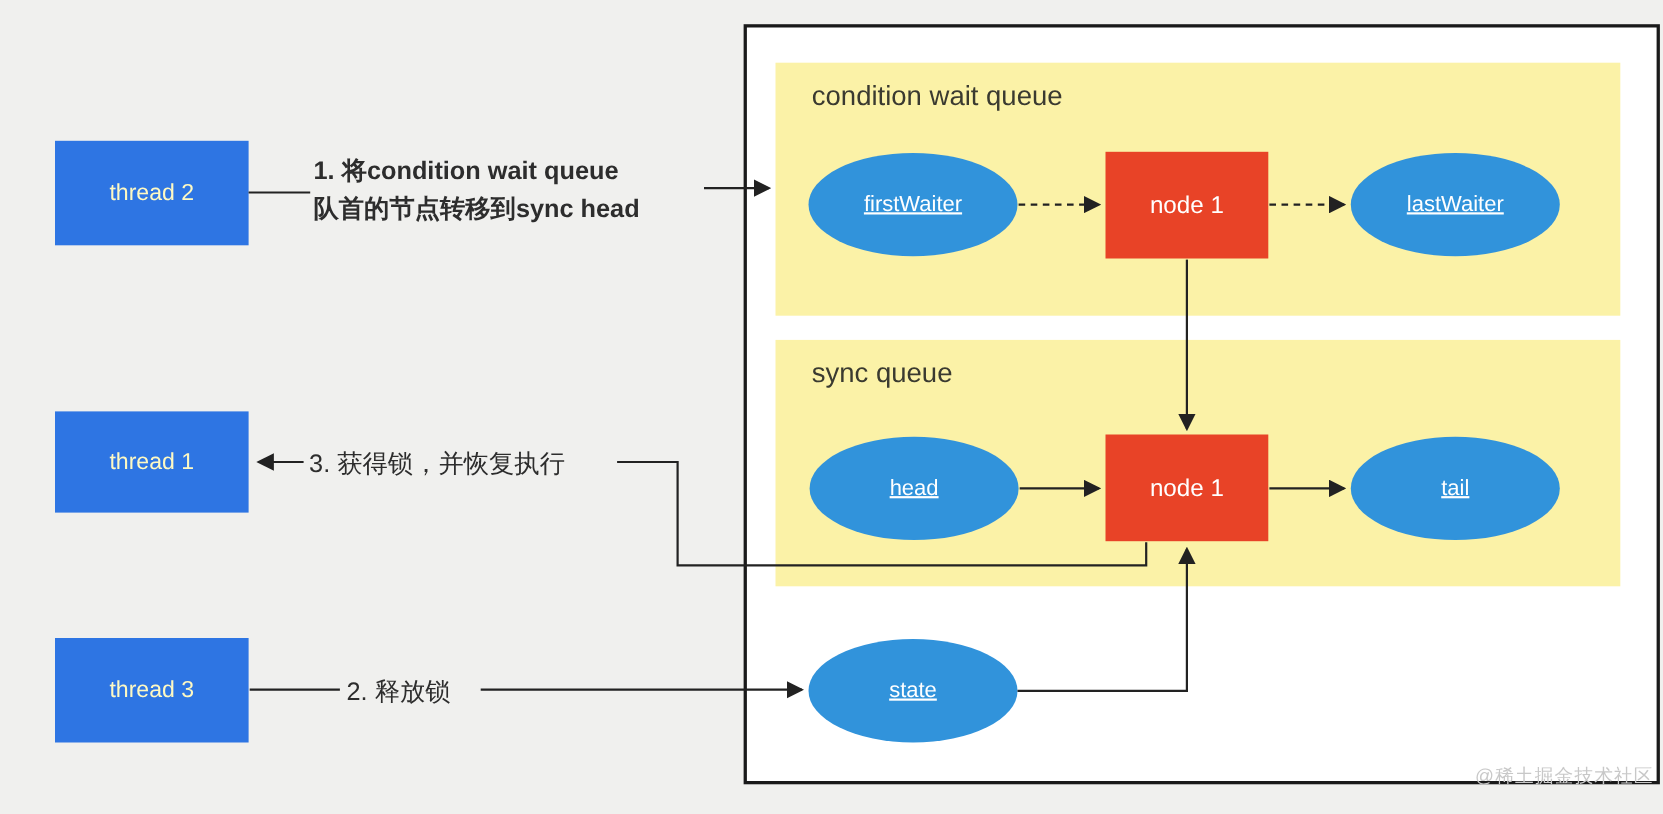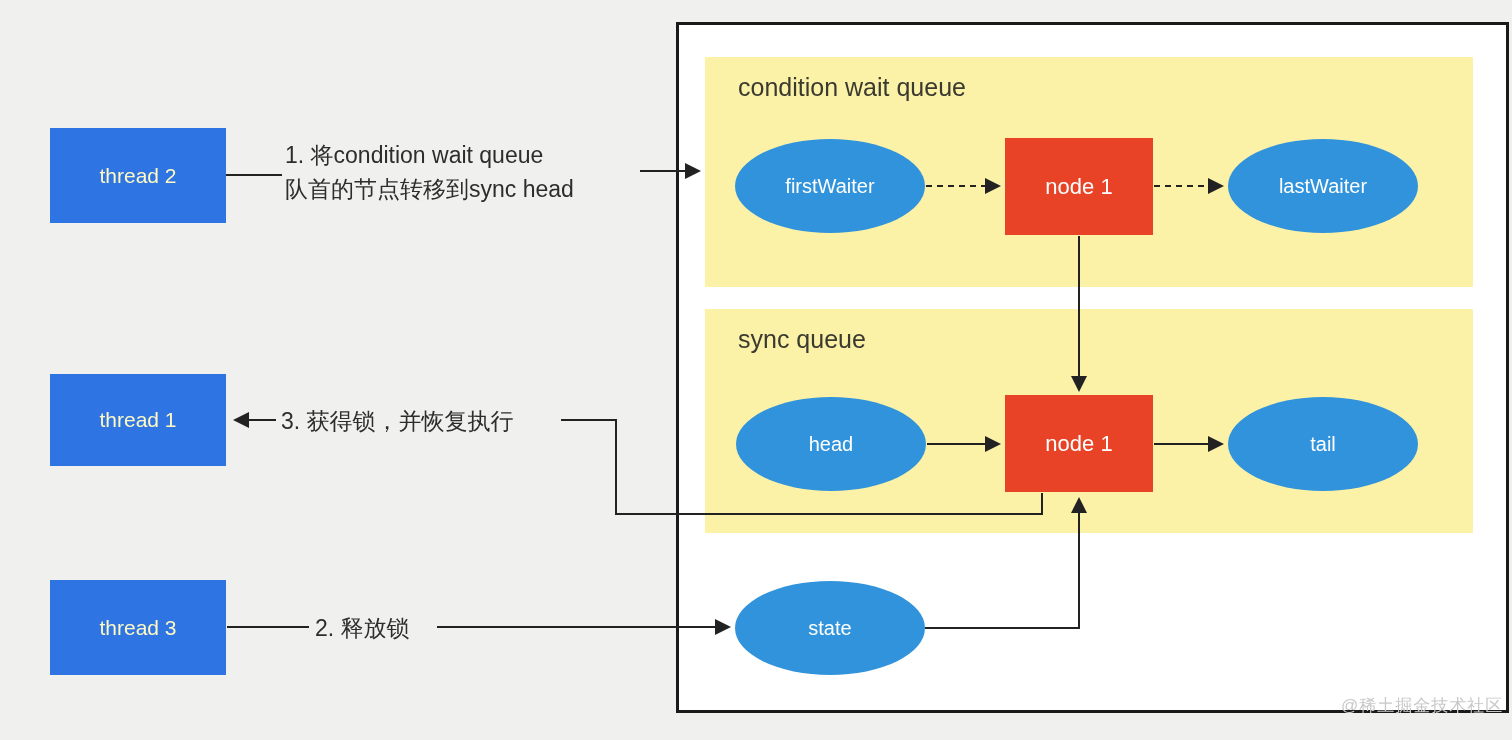--- a/index.html
+++ b/index.html
@@ -55,20 +55,21 @@
     position:absolute;left:33px;top:16px;
     font-size:25px;color:var(--title-color);
   }
 
   
   .ellipse{
     position:absolute;width:190px;height:94px;
     background:var(--ellipse);border-radius:50%;
     color:#ffffff;display:flex;align-items:center;justify-content:center;
     font-size:20px;
+    text-decoration:underline;
   }
   #first-waiter{left:722px;top:139px;}
   #last-waiter{left:1215px;top:139px;}
   #head-ellipse{left:723px;top:397px;}
   #tail-ellipse{left:1215px;top:397px;}
   #state-ellipse{left:722px;top:581px;}
 
   
   .node-box{
     position:absolute;width:148px;height:97px;
@@ -77,21 +78,21 @@
     font-size:22px;
   }
   #cond-node{left:992px;top:138px;}
   #sync-node{left:992px;top:395px;}
 
   
   .annotation{
     position:absolute;color:var(--text-dark);font-size:23px;
     white-space:nowrap;
   }
-  #step1{left:272px;top:138px;line-height:34px;}
+  #step1{left:272px;top:138px;line-height:34px;font-weight:bold;}
   #step3{left:268px;top:406px;}
   #step2{left:302px;top:613px;}
 
   
   .overlay{
     position:absolute;left:0;top:0;width:1512px;height:740px;
     pointer-events:none;
   }
   .connector{stroke:var(--line);stroke-width:2;fill:none;}
   .dashed{stroke-dasharray:6 5;}

